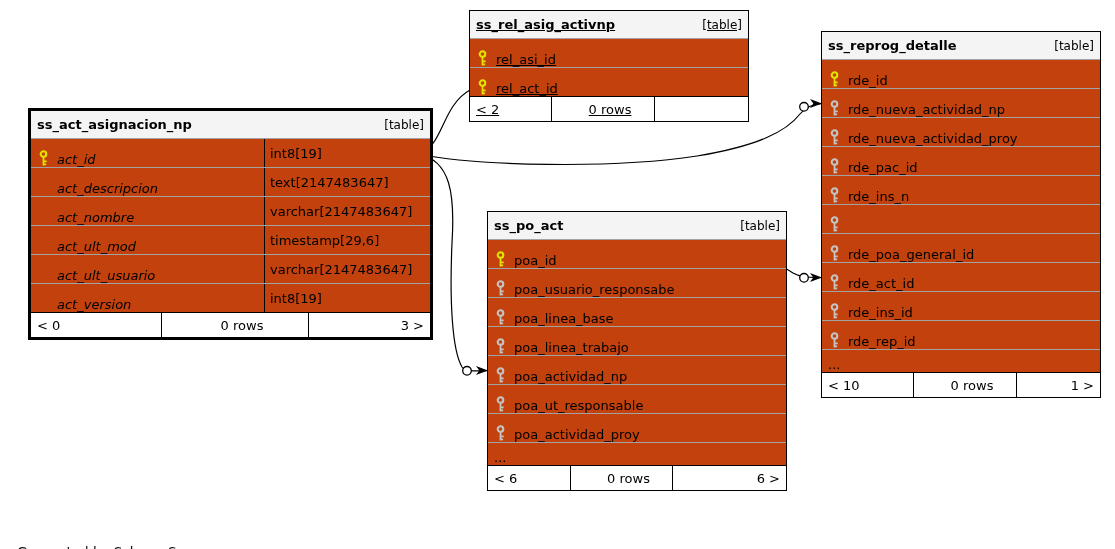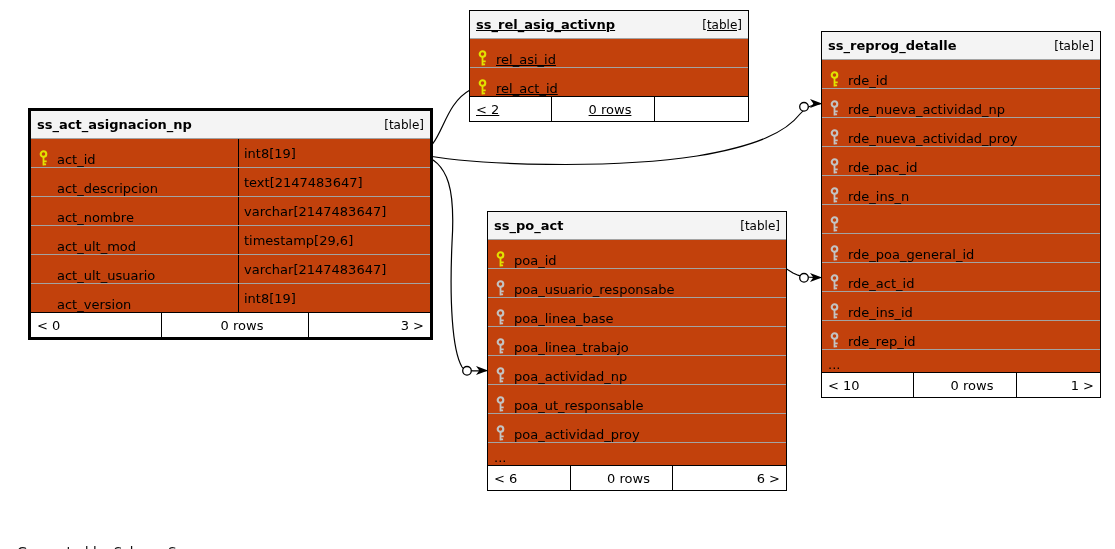--- a/index.html
+++ b/index.html
@@ -22,23 +22,23 @@
   .ttag{font-size:12px;white-space:nowrap;}
   .trow{
     display:flex;align-items:flex-end;height:29px;border-top:1px solid #a3a3a3;
     box-sizing:border-box;padding-left:5px;background:#c2410c;
   }
   .trow.ellipsis{height:23px;padding-left:6px;}
   .keyslot{width:15px;flex:none;display:inline-flex;align-items:center;justify-content:center;margin-right:6px;}
   .keyslot svg{display:block;}
   .colname{font-size:13px;white-space:nowrap;}
   .trow.with-type{padding-left:5px;}
-  .trow.with-type .colname{flex:1;}
+  .trow.with-type .colname{flex:1;font-style:italic;}
   .coltype{
-    width:192px;flex:none;align-self:stretch;display:flex;align-items:center;
+    width:166px;flex:none;align-self:stretch;display:flex;align-items:center;
     border-left:1px solid #000;padding-left:5px;font-size:13px;
     box-sizing:border-box;white-space:nowrap;
   }
   .tfoot{
     display:flex;align-items:stretch;height:25px;border-top:1px solid #000;
     box-sizing:border-box;font-size:13px;
   }
   .fcell{display:flex;align-items:center;box-sizing:border-box;}
   .f-left{width:var(--f1,33%);padding-left:6px;justify-content:flex-start;}
   .f-center{width:var(--f2,36%);justify-content:center;border-left:1px solid #000;padding-left:14px;}

